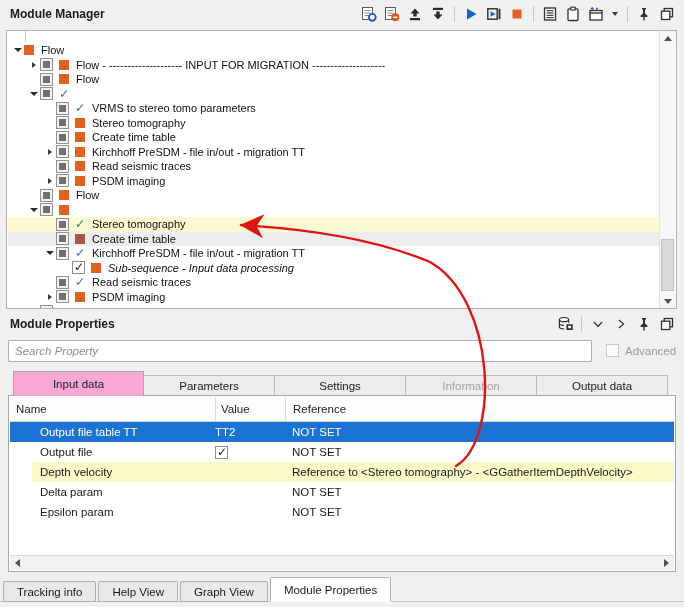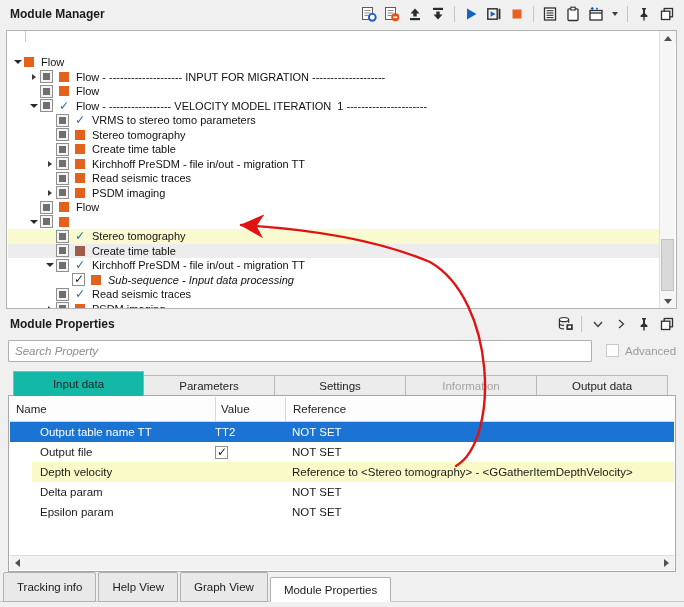--- a/index.html
+++ b/index.html
@@ -15,21 +15,21 @@
   
   #mm-header { position:absolute; left:0; top:0; width:684px; height:28px; display:flex; align-items:center; }
   #mm-title { font-size:12px; font-weight:bold; padding-left:10px; }
   .toolbar { margin-left:auto; display:flex; align-items:center; gap:5px; padding-right:8px; }
   .tbtn { width:18px; height:18px; display:flex; align-items:center; justify-content:center; }
   .tsep { width:1px; height:16px; background:#c6c6c6; margin:0 2px; }
   .caret-down { width:0; height:0; border-left:3.5px solid transparent; border-right:3.5px solid transparent; border-top:4px solid #3c3c3c; }
 
   
   #tree-panel { position:absolute; left:6px; top:30px; width:671px; height:279px; background:#fff; border:1px solid #b3b3b3; }
-  #tree-rows { position:absolute; left:1px; top:0; right:17px; bottom:0; padding-top:24px; overflow:hidden; }
+  #tree-rows { position:absolute; left:1px; top:0; right:17px; bottom:0; padding-top:12px; overflow:hidden; }
   .corner-tick { position:absolute; left:18px; top:0; width:1px; height:11px; background:#c9c9c9; }
   .tree-row { position:relative; height:14.5px; display:flex; align-items:center; font-size:11px; white-space:pre; width:100%; }
   .tree-row.hl-yellow { background:#fafad1; }
   .tree-row.hl-gray { background:#ededed; }
   .arr { flex:0 0 12px; height:12px; display:flex; align-items:center; justify-content:center; }
   .arr.right::before { content:""; width:0; height:0; border-left:4px solid #3a3a3a; border-top:3.5px solid transparent; border-bottom:3.5px solid transparent; }
   .arr.down::before { content:""; width:0; height:0; border-top:4.5px solid #2a2a2a; border-left:4px solid transparent; border-right:4px solid transparent; }
   .cb { flex:0 0 13px; width:13px; height:13px; border:1px solid #8f8f8f; background:#f4f4f4; margin-right:6px; position:relative; }
   .cb.tri::after { content:""; position:absolute; left:2px; top:2px; width:7px; height:7px; background:#6f6f6f; }
   .cb.checked { background:#fff; }
@@ -58,21 +58,21 @@
   #search-input { position:absolute; left:8px; top:340px; width:584px; height:22px; border:1px solid #b0b0b0; border-radius:1px; background:#fff; font-family:inherit; font-size:11.5px; padding:0 6px; color:#333; outline:none; }
   #search-input::placeholder { font-style:italic; color:#8d8d8d; }
   #advanced { position:absolute; left:606px; top:344px; display:flex; align-items:center; gap:6px; }
   #advanced .acb { width:13px; height:13px; border:1px solid #c9c9c9; background:#fdfdfd; }
   #advanced .alabel { color:#9b9b9b; font-size:11.5px; }
 
   
   #prop-tabs { position:absolute; left:13px; top:371px; height:25px; display:flex; align-items:flex-end; }
   .ptab { width:131px; height:21px; background:#ececec; border:1px solid #b9b9b9; border-left:none; display:flex; align-items:center; justify-content:center; font-size:11.5px; color:#222; }
   .ptab:first-child { border-left:1px solid #b9b9b9; }
-  .ptab.active { height:25px; background:#14b8a6; border:1px solid #a8a8a8; border-bottom:none; position:relative; z-index:3;text-align:right; }
+  .ptab.active { height:25px; background:#f9a8d4; border:1px solid #a8a8a8; border-bottom:none; position:relative; z-index:3;text-align:right; }
   .ptab.disabled { color:#a3a3a3; }
 
   
   #ptable { position:absolute; left:8px; top:395px; width:668px; height:177px; background:#fff; border:1px solid #a8a8a8; z-index:1; }
   #phead { position:absolute; left:1px; right:1px; top:1px; height:25px; background:#fdfdfd; border-bottom:1px solid #d4d4d4; display:flex; align-items:center; font-size:11.5px; color:#222; }
   .hname { flex:0 0 205px; padding-left:6px; }
   .hval  { flex:0 0 70px; border-left:1px solid #d9d9d9; padding-left:5px; height:100%; display:flex; align-items:center; }
   .href  { flex:1; border-left:1px solid #d9d9d9; padding-left:7px; height:100%; display:flex; align-items:center; }
   #prows { position:absolute; left:1px; right:1px; top:26px; }
   .prow { height:20px; display:flex; align-items:center; font-size:11.5px; }
@@ -85,21 +85,21 @@
   .prow.hl-yellow .pgut { background:#fff; }
   .vcb { width:13px; height:13px; border:1px solid #8f8f8f; background:#fff; position:relative; }
   .vcb::after { content:"\2713"; position:absolute; left:1px; top:-2px; font-size:12px; font-weight:bold; color:#111; }
   
   #hscroll { position:absolute; left:1px; right:1px; bottom:1px; height:15px; background:#f2f2f2; border-top:1px solid #dcdcdc; }
   .hs-btn { position:absolute; top:0; width:15px; height:14px; display:flex; align-items:center; justify-content:center; }
   .hs-left { left:0; } .hs-right { right:0; }
 
   
   #bottom-tabs { position:absolute; left:3px; top:577px; height:25px; display:flex; align-items:flex-end; z-index:2; }
-  .btab { height:30px; background:#e9e9e9; border:1px solid #b0b0b0; margin-right:2px; display:flex; align-items:center; justify-content:center; padding:0 13px; font-size:11.5px; color:#1a1a1a; border-radius:2px 2px 0 0; }
+  .btab { height:21px; background:#e9e9e9; border:1px solid #b0b0b0; margin-right:2px; display:flex; align-items:center; justify-content:center; padding:0 13px; font-size:11.5px; color:#1a1a1a; border-radius:2px 2px 0 0; }
   .btab.active { height:25px; background:#fff; border-bottom:1px solid #fff; position:relative; z-index:3; }
   #bottom-line { position:absolute; left:0; top:601px; width:684px; height:1px; background:#c9c9c9; }
 
   
   #arrow-overlay { position:absolute; left:0; top:0; width:684px; height:607px; pointer-events:none; z-index:50; }
 </style>
 </head>
 <body>
 
 <div id="mm-header">
@@ -196,21 +196,21 @@
     </span>
   </div>
 </div>
 
 <div id="tree-panel">
   <span class="corner-tick"></span>
   <div id="tree-rows">
       <div class="tree-row" style="padding-left: 4px;"><span class="arr down"></span><span class="sq"></span><span class="tlabel">Flow</span></div>
       <div class="tree-row" style="padding-left: 20px;"><span class="arr right"></span><span class="cb tri"></span><span class="sq"></span><span class="tlabel">Flow - -------------------- INPUT FOR MIGRATION --------------------</span></div>
       <div class="tree-row" style="padding-left: 20px;"><span class="arr"></span><span class="cb tri"></span><span class="sq"></span><span class="tlabel">Flow</span></div>
-      <div class="tree-row" style="padding-left: 20px;"><span class="arr down"></span><span class="cb tri"></span><span class="chk">✓</span><span class="tlabel">Flow - ----------------- VELOCITY MODEL ITERATION  1 ----------------------</span></div>
+      <div class="tree-row" style="padding-left: 20px;"><span class="arr down"></span><span class="cb tri"></span><span class="chk">✓</span></div>
       <div class="tree-row" style="padding-left: 36px;"><span class="arr"></span><span class="cb tri"></span><span class="chk">✓</span><span class="tlabel">VRMS to stereo tomo parameters</span></div>
       <div class="tree-row" style="padding-left: 36px;"><span class="arr"></span><span class="cb tri"></span><span class="sq"></span><span class="tlabel">Stereo tomography</span></div>
       <div class="tree-row" style="padding-left: 36px;"><span class="arr"></span><span class="cb tri"></span><span class="sq"></span><span class="tlabel">Create time table</span></div>
       <div class="tree-row" style="padding-left: 36px;"><span class="arr right"></span><span class="cb tri"></span><span class="sq"></span><span class="tlabel">Kirchhoff PreSDM - file in/out - migration TT</span></div>
       <div class="tree-row" style="padding-left: 36px;"><span class="arr"></span><span class="cb tri"></span><span class="sq"></span><span class="tlabel">Read seismic traces</span></div>
       <div class="tree-row" style="padding-left: 36px;"><span class="arr right"></span><span class="cb tri"></span><span class="sq"></span><span class="tlabel">PSDM imaging</span></div>
       <div class="tree-row" style="padding-left: 20px;"><span class="arr"></span><span class="cb tri"></span><span class="sq"></span><span class="tlabel">Flow</span></div>
       <div class="tree-row" style="padding-left: 20px;"><span class="arr down"></span><span class="cb tri"></span><span class="sq"></span></div>
       <div class="tree-row hl-yellow" style="padding-left: 36px;"><span class="arr"></span><span class="cb tri"></span><span class="chk">✓</span><span class="tlabel">Stereo tomography</span></div>
       <div class="tree-row hl-gray" style="padding-left: 36px;"><span class="arr"></span><span class="cb tri"></span><span class="sq brown"></span><span class="tlabel">Create time table</span></div>
@@ -294,21 +294,21 @@
 
 <div id="ptable">
   <div id="phead">
     <span class="hname">Name</span>
     <span class="hval">Value</span>
     <span class="href">Reference</span>
   </div>
   <div id="prows">
       <div class="prow selected">
         <span class="pgut"></span>
-        <span class="pname">Output table name TT</span>
+        <span class="pname">Output file table TT</span>
         <span class="pval">TT2</span>
         <span class="pref">NOT SET</span>
       </div>
       <div class="prow">
         <span class="pgut"></span>
         <span class="pname">Output file</span>
         <span class="pval">
           <span class="vcb"></span>
         </span>
         <span class="pref">NOT SET</span>

